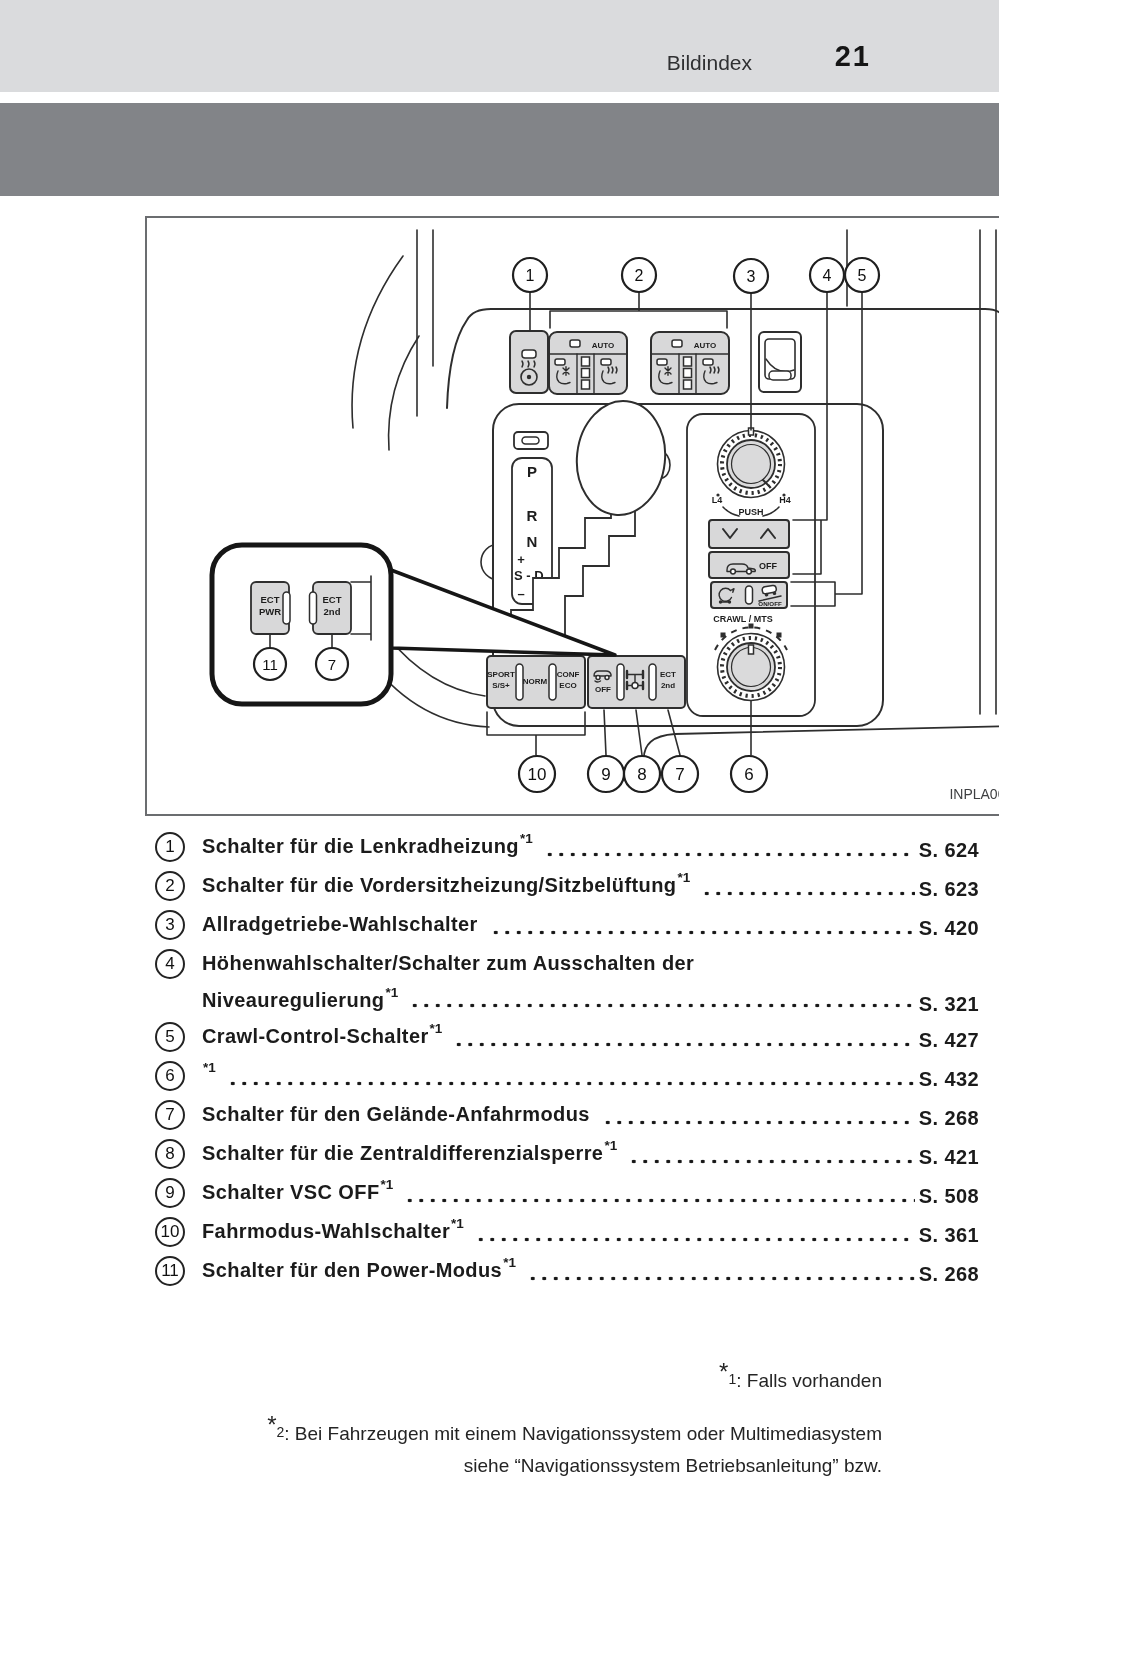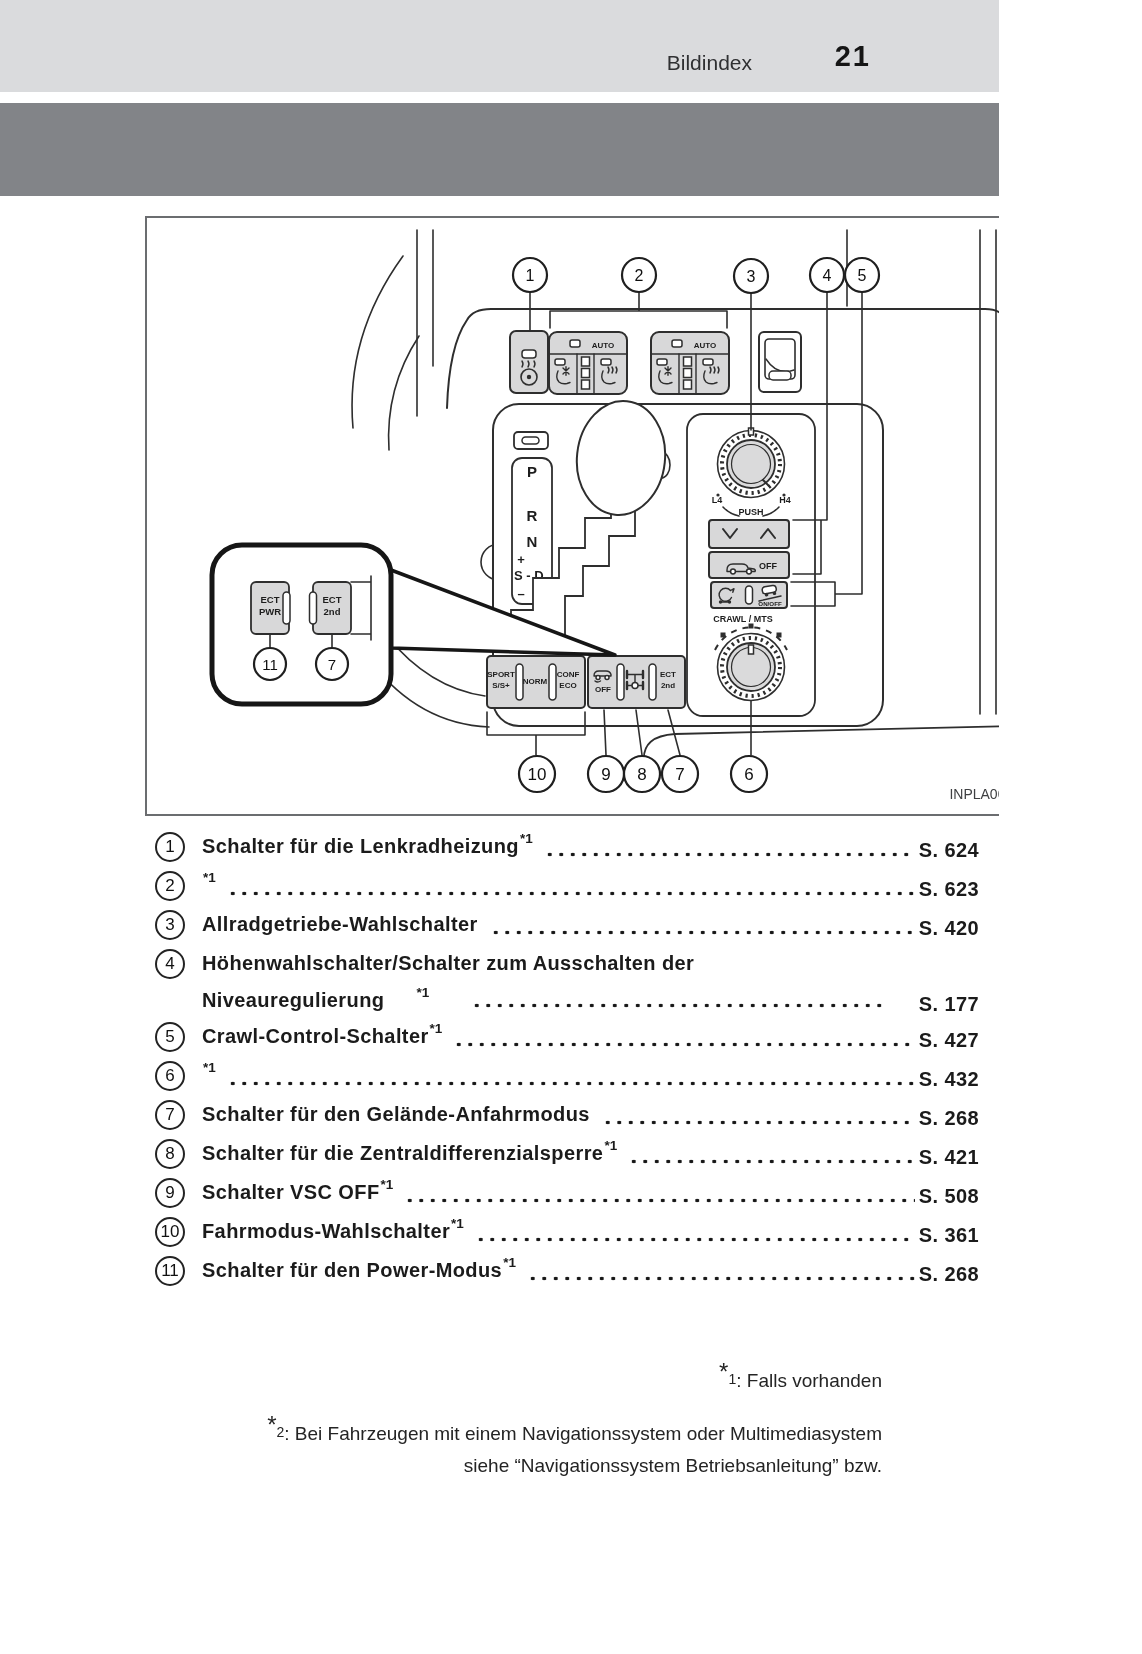--- a/index.html
+++ b/index.html
@@ -31,21 +31,21 @@
   .wht8{ fill:#ffffff; stroke:#2e2e2e; stroke-width:1.8; }
   .pill{ fill:#ffffff; stroke:#2e2e2e; stroke-width:1.5; }
   .thick { fill:#ffffff; stroke:#161616; stroke-width:5; }
   .wedge { fill:#ffffff; stroke:#161616; stroke-width:3.5; stroke-linejoin:round; }
   .callout { fill:#ffffff; stroke:#1f1f1f; stroke-width:2.2; }
   .dk { fill:#2e2e2e; }
 
   
   .index { position:absolute; left:155px; top:827px; width:824px; color:#1b1b1b; }
   .idx-row { display:flex; align-items:center; height:39px; }
-  .idx-row.cont { height:34px; padding-left:47px;gap:31px; }
+  .idx-row.cont { height:34px; padding-left:47px; }
   .circ { width:30px; height:30px; border:2px solid #232323; border-radius:50%;
           display:flex; align-items:center; justify-content:center; font-size:17px;
           color:#111; box-sizing:border-box; margin-right:17px; flex:none; }
   .txt { font-weight:bold; font-size:20px; letter-spacing:0.4px; white-space:nowrap; }
   .note { display:inline-block; font-weight:bold; font-size:13.5px; transform:translateY(-8px);
           margin-left:1px; white-space:nowrap; }
   .leader { flex:1 1 auto; align-self:flex-end; height:5px; margin:0 4px 9px 9px;
             background-image:radial-gradient(circle, #171717 1.7px, rgba(0,0,0,0) 2.1px);
             background-size:11.5px 5px; background-repeat:repeat-x; background-position:2px 50%; }
   .pageref { font-weight:bold; font-size:20px; letter-spacing:0.4px; flex:none; white-space:nowrap;margin-top:8px; }
@@ -351,20 +351,21 @@
     <div class="idx-row">
       <span class="circ">1</span>
       <span class="txt">Schalter für die Lenkradheizung</span>
         <span class="note">*1</span>
       <span class="leader"></span>
       <span class="pageref">S. 624</span>
     </div>
 
     <div class="idx-row">
       <span class="circ">2</span>
+      <span class="txt">Schalter für die Vordersitzheizung/Sitzbelüftung</span>
         <span class="note">*1</span>
       <span class="leader"></span>
       <span class="pageref">S. 623</span>
     </div>
 
     <div class="idx-row">
       <span class="circ">3</span>
       <span class="txt">Allradgetriebe-Wahlschalter</span>
         <span class="note"></span>
       <span class="leader"></span>
@@ -372,21 +373,21 @@
     </div>
 
     <div class="idx-row">
       <span class="circ">4</span>
       <span class="txt">Höhenwahlschalter/Schalter zum Ausschalten der</span>
     </div>
     <div class="idx-row cont">
       <span class="txt">Niveauregulierung</span>
         <span class="note">*1</span>
       <span class="leader"></span>
-      <span class="pageref">S. 177</span>
+      <span class="pageref">S. 321</span>
     </div>
 
     <div class="idx-row">
       <span class="circ">5</span>
       <span class="txt">Crawl-Control-Schalter</span>
         <span class="note">*1</span>
       <span class="leader"></span>
       <span class="pageref">S. 427</span>
     </div>
 

